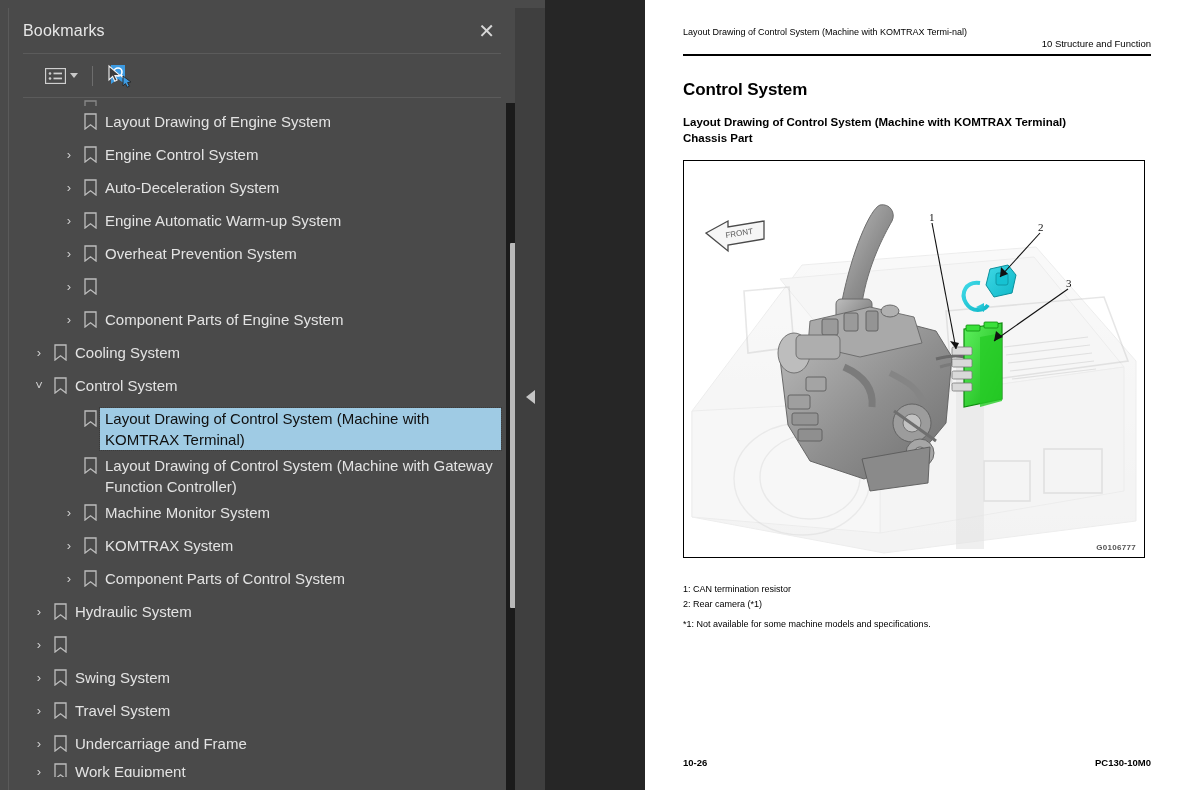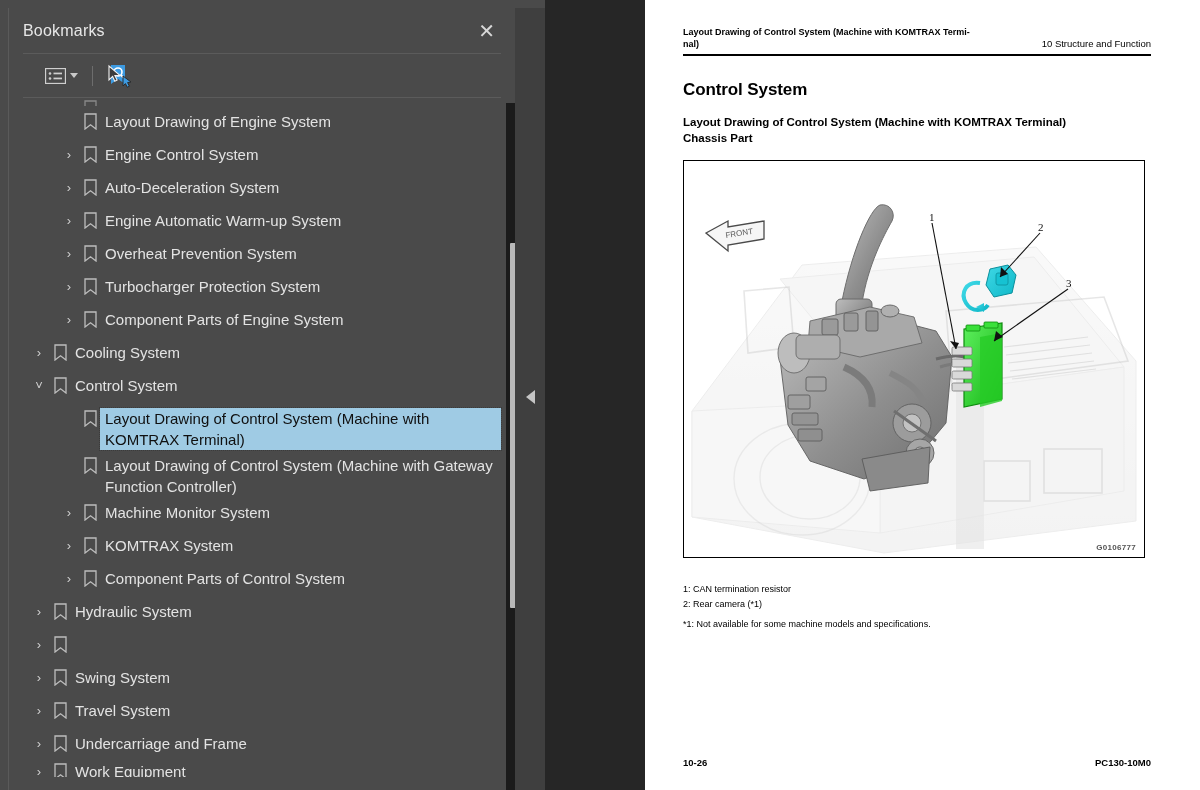--- a/index.html
+++ b/index.html
@@ -83,21 +83,21 @@
   .viewer-bg { position:absolute; left:545px; top:8px; width:100px; height:782px; background:#262626; }
   .viewer-bg2 { position:absolute; left:545px; top:0px; width:100px; height:8px; background:#262626; }
 
   
   .page {
     position:absolute; left:645px; top:0; width:555px; height:790px;
     background:#ffffff; overflow:hidden;
   }
   .pg-inner { position:absolute; left:38px; top:26px; width:468px; }
   .run-head { display:flex; justify-content:space-between; align-items:flex-start; gap:10px; }
-  .run-head-l { font-size:9px; font-weight:bold; color:#000; line-height:12px; max-width:302px; }
+  .run-head-l { font-size:9px; font-weight:normal; color:#000; line-height:12px; max-width:302px; }
   .run-head-r { font-size:9.5px; font-weight:normal; color:#000; line-height:12px; white-space:nowrap; padding-top:12px;}
   .head-rule { border-bottom:2px solid #000; margin-top:4px; }
   .h1 { font-size:17px; font-weight:bold; color:#000; margin-top:24px; letter-spacing:-.1px; }
   .h2 { font-size:11.5px; font-weight:bold; color:#000; margin-top:14px; line-height:16px; }
 
   .figure {
     position:relative; margin-top:14px; width:462px; height:398px;
     border:1px solid #000; background:#fff; overflow:hidden;
   }
   .figcode {
@@ -214,21 +214,20 @@
             </span>
             <span class="lbl">Overheat Prevention System</span>
           </div>
           <div class="row" style="padding-left: 50px;">
             <span class="twisty">›</span>
             <span class="bmk">
               <svg width="13" height="17" viewBox="0 0 13 17">
                 <path d="M1 1 h11 v15 l-5.5 -4.2 l-5.5 4.2 z" fill="none" stroke="#bdbdbd" stroke-width="1.3"></path>
               </svg>
             </span>
-            <span class="lbl">Turbocharger Protection System</span>
           </div>
           <div class="row" style="padding-left: 50px;">
             <span class="twisty">›</span>
             <span class="bmk">
               <svg width="13" height="17" viewBox="0 0 13 17">
                 <path d="M1 1 h11 v15 l-5.5 -4.2 l-5.5 4.2 z" fill="none" stroke="#bdbdbd" stroke-width="1.3"></path>
               </svg>
             </span>
             <span class="lbl">Component Parts of Engine System</span>
           </div>

